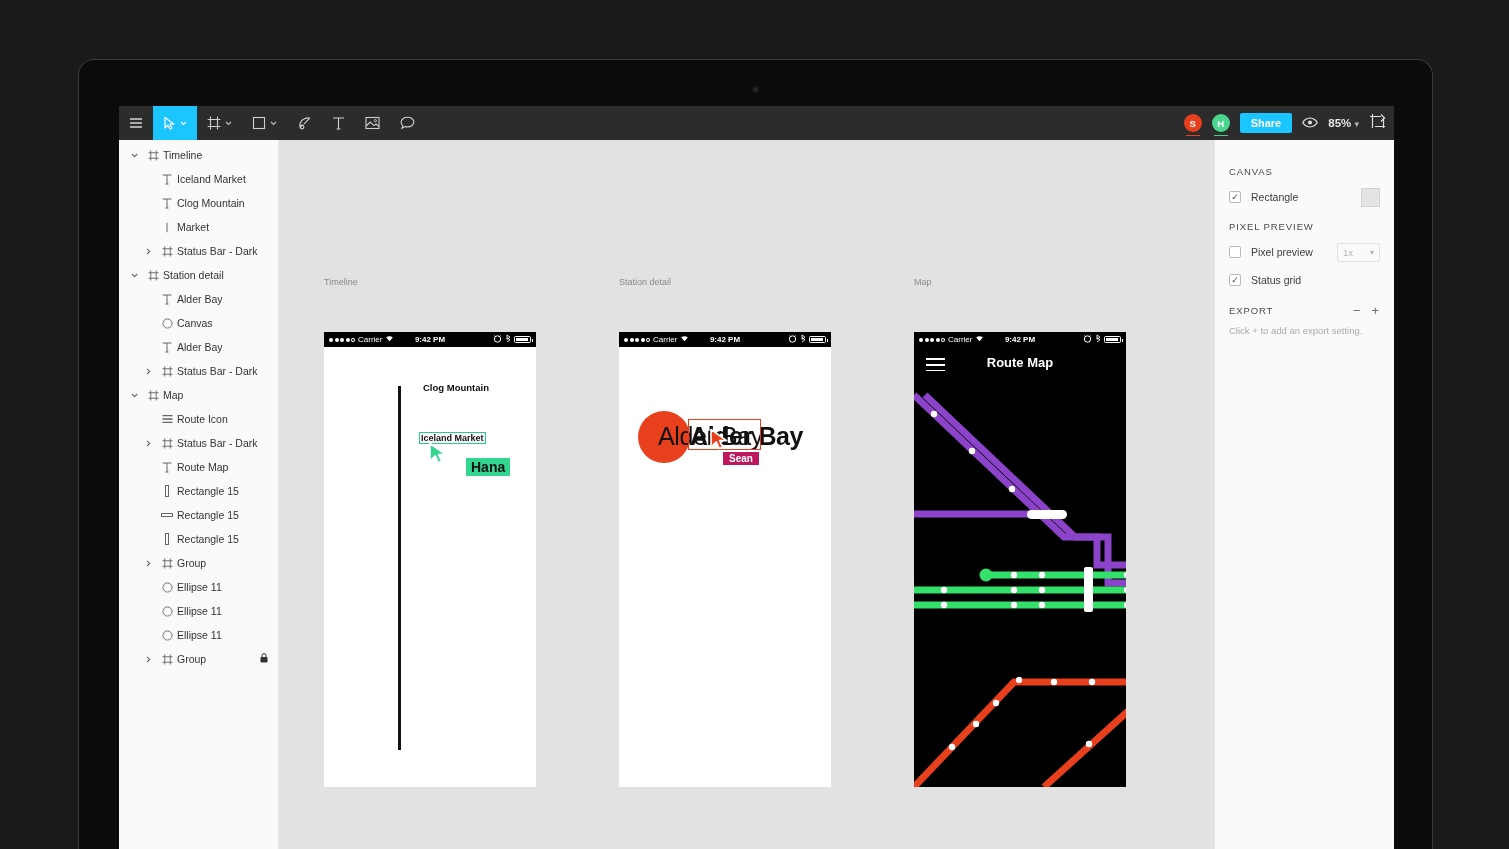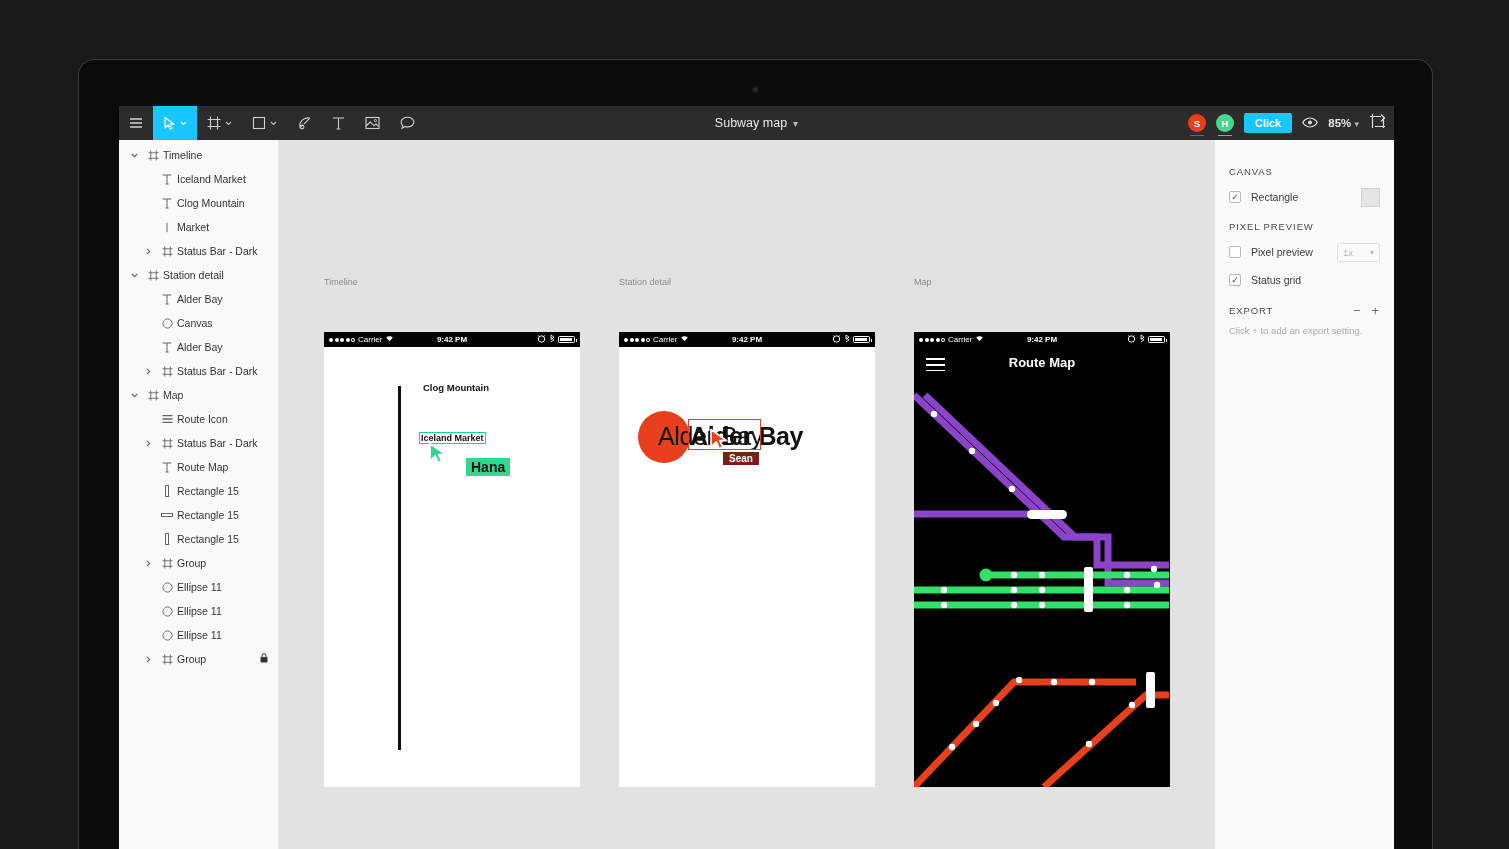--- a/index.html
+++ b/index.html
@@ -125,21 +125,21 @@
   }
 
   .frame-wrap { position: absolute; }
   .frame-name {
     font-size: 9px;
     color: #8b8b8b;
     margin-bottom: 3px;
     height: 11px;
   }
   .phone {
-    width: 256px; height: 455px;
+    width: 212px; height: 455px;
     background: #ffffff;
     position: relative;
     overflow: hidden;
     margin-top: 44px;
   }
   .phone.dark { background: #000; }
 
   
   .statusbar {
     height: 15px;
@@ -326,32 +326,29 @@
             <path d="M1 10 L5.2 6 L9 9.6 L11 8 L14 10.6" fill="none" stroke="#cfcfcf" stroke-width="1.1"></path>
           </svg>
       </div>
 
       <div class="tb-btn">
         <svg width="15" height="14" viewBox="0 0 15 14">
             <path d="M7.5 1.3c3.6 0 6.4 2.1 6.4 4.8s-2.8 4.8-6.4 4.8c-.8 0-1.6-.1-2.3-.3L2 12.3l.9-2.3C1.7 9.1 1.1 7.8 1.1 6.1c0-2.7 2.8-4.8 6.4-4.8z" fill="none" stroke="#cfcfcf" stroke-width="1.1"></path>
           </svg>
       </div>
 
-      <div id="file-title">
-        <span>Subway map</span><span class="caret-inline">▾</span>
-      </div>
 
       <div id="tb-right">
         <div class="avatar" style="background:#e8401c;color:#e8401c">
           <span style="color:#fff">S</span>
         </div>
         <div class="avatar" style="background:#4bd68f;color:#4bd68f">
           <span style="color:#fff">H</span>
         </div>
-        <button id="share-btn">Click</button>
+        <button id="share-btn">Share</button>
         <span>
           <svg width="16" height="11" viewBox="0 0 16 11">
               <path d="M8 1C4 1 1.4 4 .8 5.5 1.4 7 4 10 8 10s6.6-3 7.2-4.5C14.6 4 12 1 8 1z" fill="none" stroke="#e0e0e0" stroke-width="1.2"></path>
               <circle cx="8" cy="5.5" r="2" fill="#e0e0e0"></circle>
             </svg>
         </span>
         <span id="zoom-level">
           <span>85%</span>
           <span style="font-weight:normal;font-size:9px;color:#b5b5b5">▾</span>
         </span>
@@ -723,21 +720,21 @@
             <div class="sd-ellipse"></div>
             <div class="sd-text-a">Alder Bay</div>
             <div class="sd-text-b">Alder Bay</div>
             <div class="sd-selbox"></div>
 
             <div class="cursor" style="left:89px; top:96px;">
               <svg width="22" height="24" viewBox="0 0 22 24">
                 <path d="M3 1.5 L3 19 L8.3 13.8 L11.2 20.6 L14.6 19.2 L11.7 12.6 L18.6 12.6 Z" fill="#e8401c" stroke="#ffffff" stroke-width="1.6" stroke-linejoin="round"></path>
               </svg>
             </div>
-            <div class="cursor-label" style="left:104px; top:120px; background:#7f1d1d;">Sean</div>
+            <div class="cursor-label" style="left:104px; top:120px; background:#be185d;">Sean</div>
           </div>
         </div>
 
         <div class="frame-wrap" style="left:635px; top:137px;">
           <div class="frame-name">Map</div>
           <div class="phone dark">
             <div class="statusbar">
               <div class="sb-left">
                 <span class="dots">
                     <i></i>

